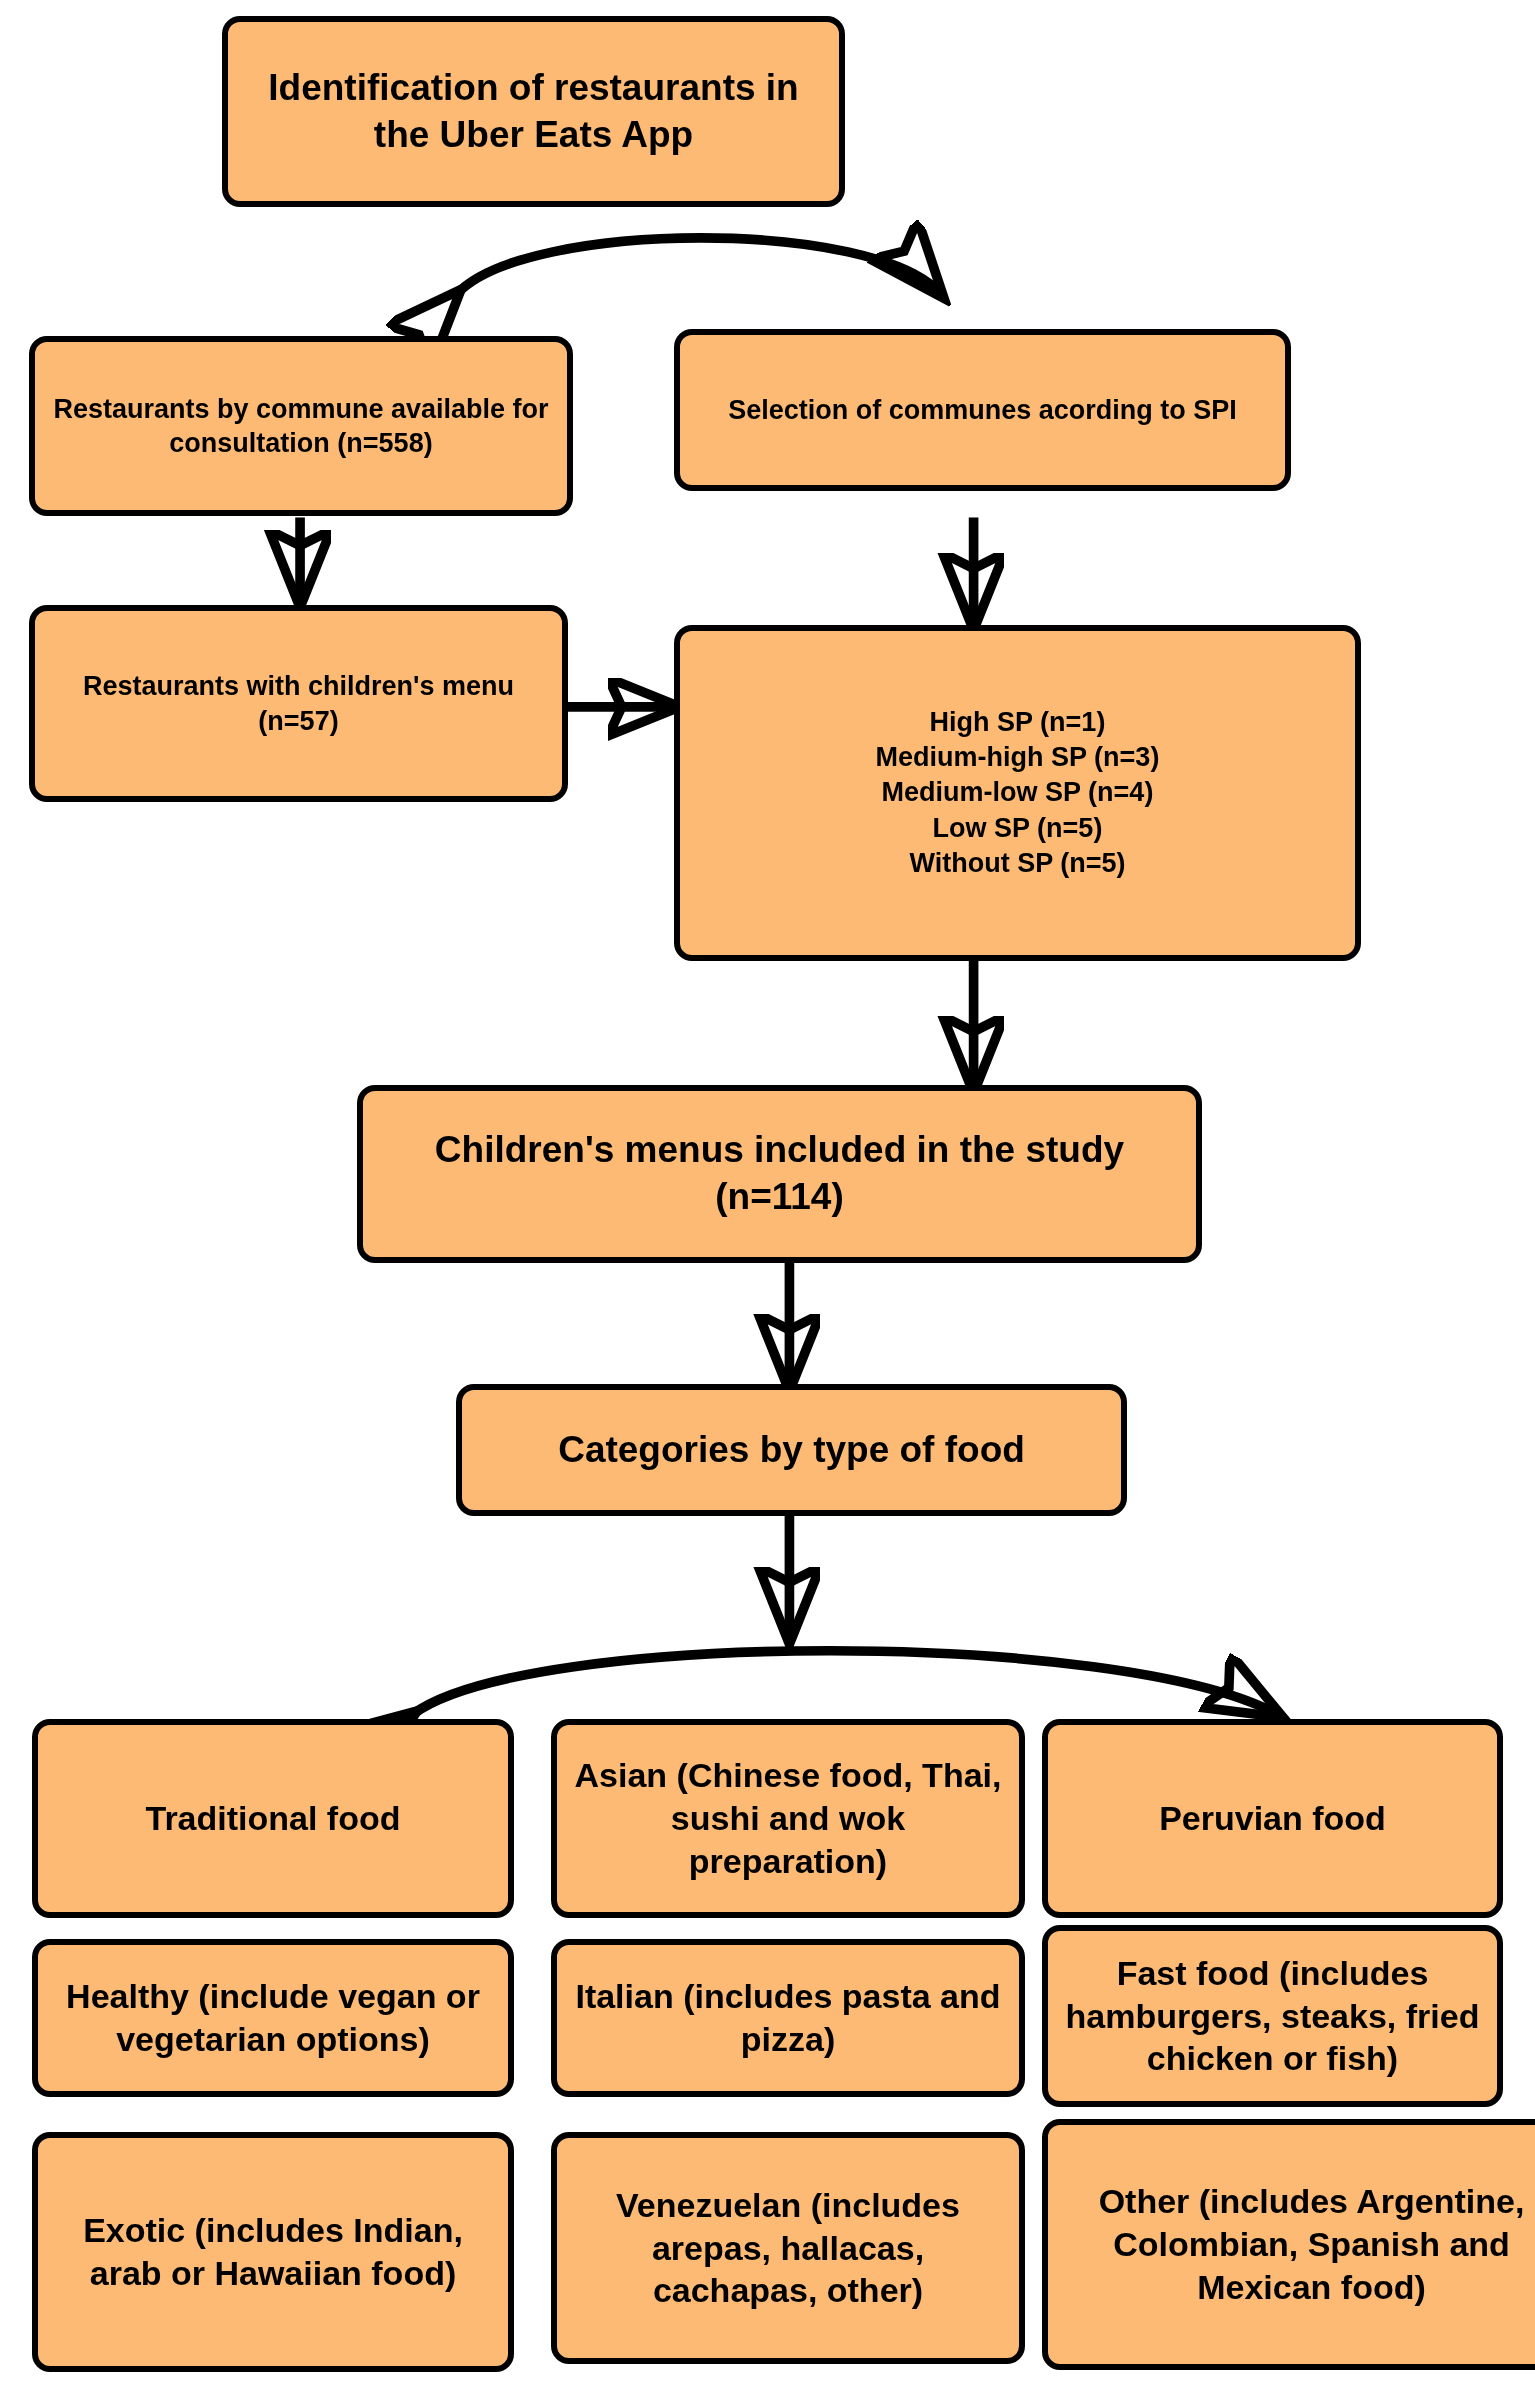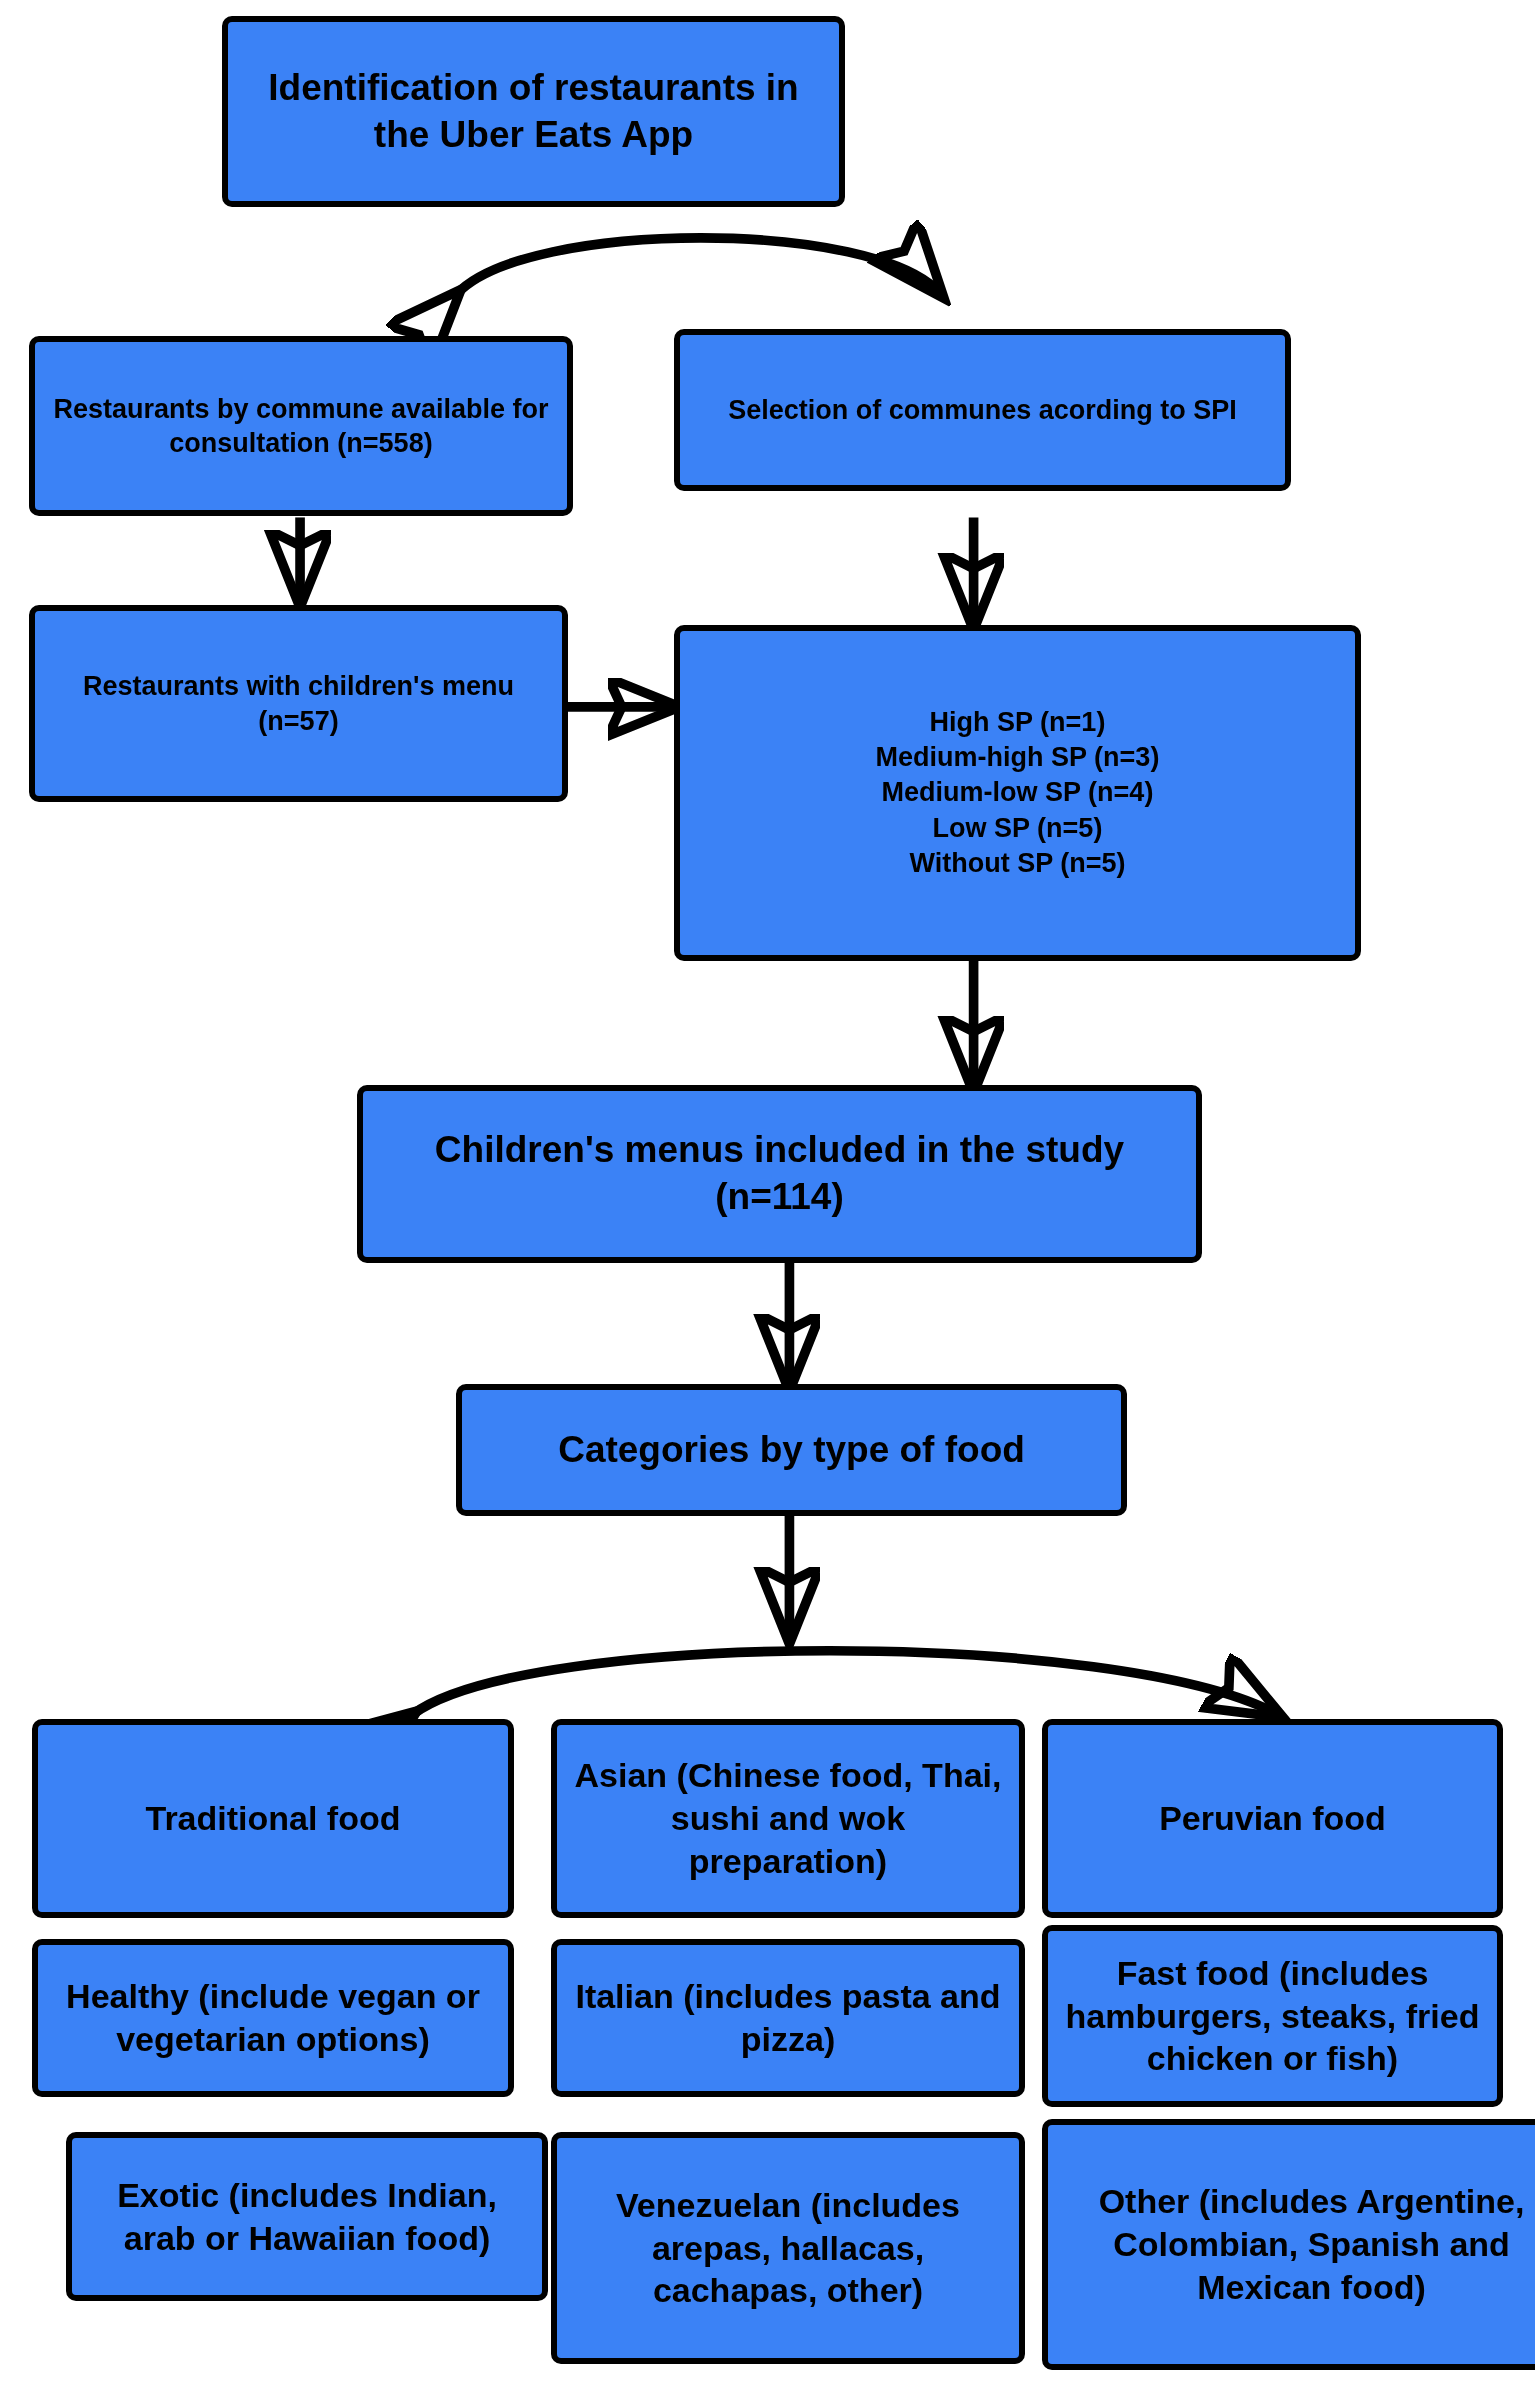--- a/index.html
+++ b/index.html
@@ -14,23 +14,23 @@
   #canvas {
     position: relative;
     width: 1535px;
     height: 2389px;
     background: #ffffff;
     overflow: hidden;
   }
   .node {
     position: absolute;
     box-sizing: border-box;
-    background: #3b82f6;
+    background: #fdba74;
     border: 6.1px solid #000000;
-    border-radius: 10px;
+    border-radius: 18px;
     display: flex;
     align-items: center;
     justify-content: center;
     text-align: center;
     color: #000000;
     font-weight: bold;
     line-height: 1.26;
     padding: 5.3px 12.3px;
     white-space: pre-line;
   }
@@ -113,20 +113,20 @@
   <div class="node fs-39" style="left:551px; top:1719px; width:474px; height:199px;">Asian (Chinese food, Thai, sushi and wok preparation)</div>
 
   <div class="node fs-39" style="left:1042px; top:1719px; width:461px; height:199px;">Peruvian food</div>
 
   <div class="node fs-39" style="left:32px; top:1939px; width:482px; height:158px;">Healthy (include vegan or vegetarian options)</div>
 
   <div class="node fs-39" style="left:551px; top:1939px; width:474px; height:158px;">Italian (includes pasta and  pizza)</div>
 
   <div class="node fs-39" style="left:1042px; top:1925px; width:461px; height:182px;">Fast food (includes hamburgers, steaks, fried chicken or fish)</div>
 
-  <div class="node fs-39" style="left:32px; top:2132px; width:482px; height:169px;margin-left:34px;">Exotic (includes Indian, arab or Hawaiian food)</div>
+  <div class="node fs-39" style="left:32px; top:2132px; width:482px; height:240px;">Exotic (includes Indian, arab or Hawaiian food)</div>
 
   <div class="node fs-39" style="left:551px; top:2132px; width:474px; height:232px;">Venezuelan (includes arepas, hallacas, cachapas, other)</div>
 
   <div class="node fs-39" style="left:1042px; top:2119px; width:539px; height:251px;">Other (includes Argentine, Colombian, Spanish and Mexican food)</div>
 
 </div>
 
 
 </body></html>

